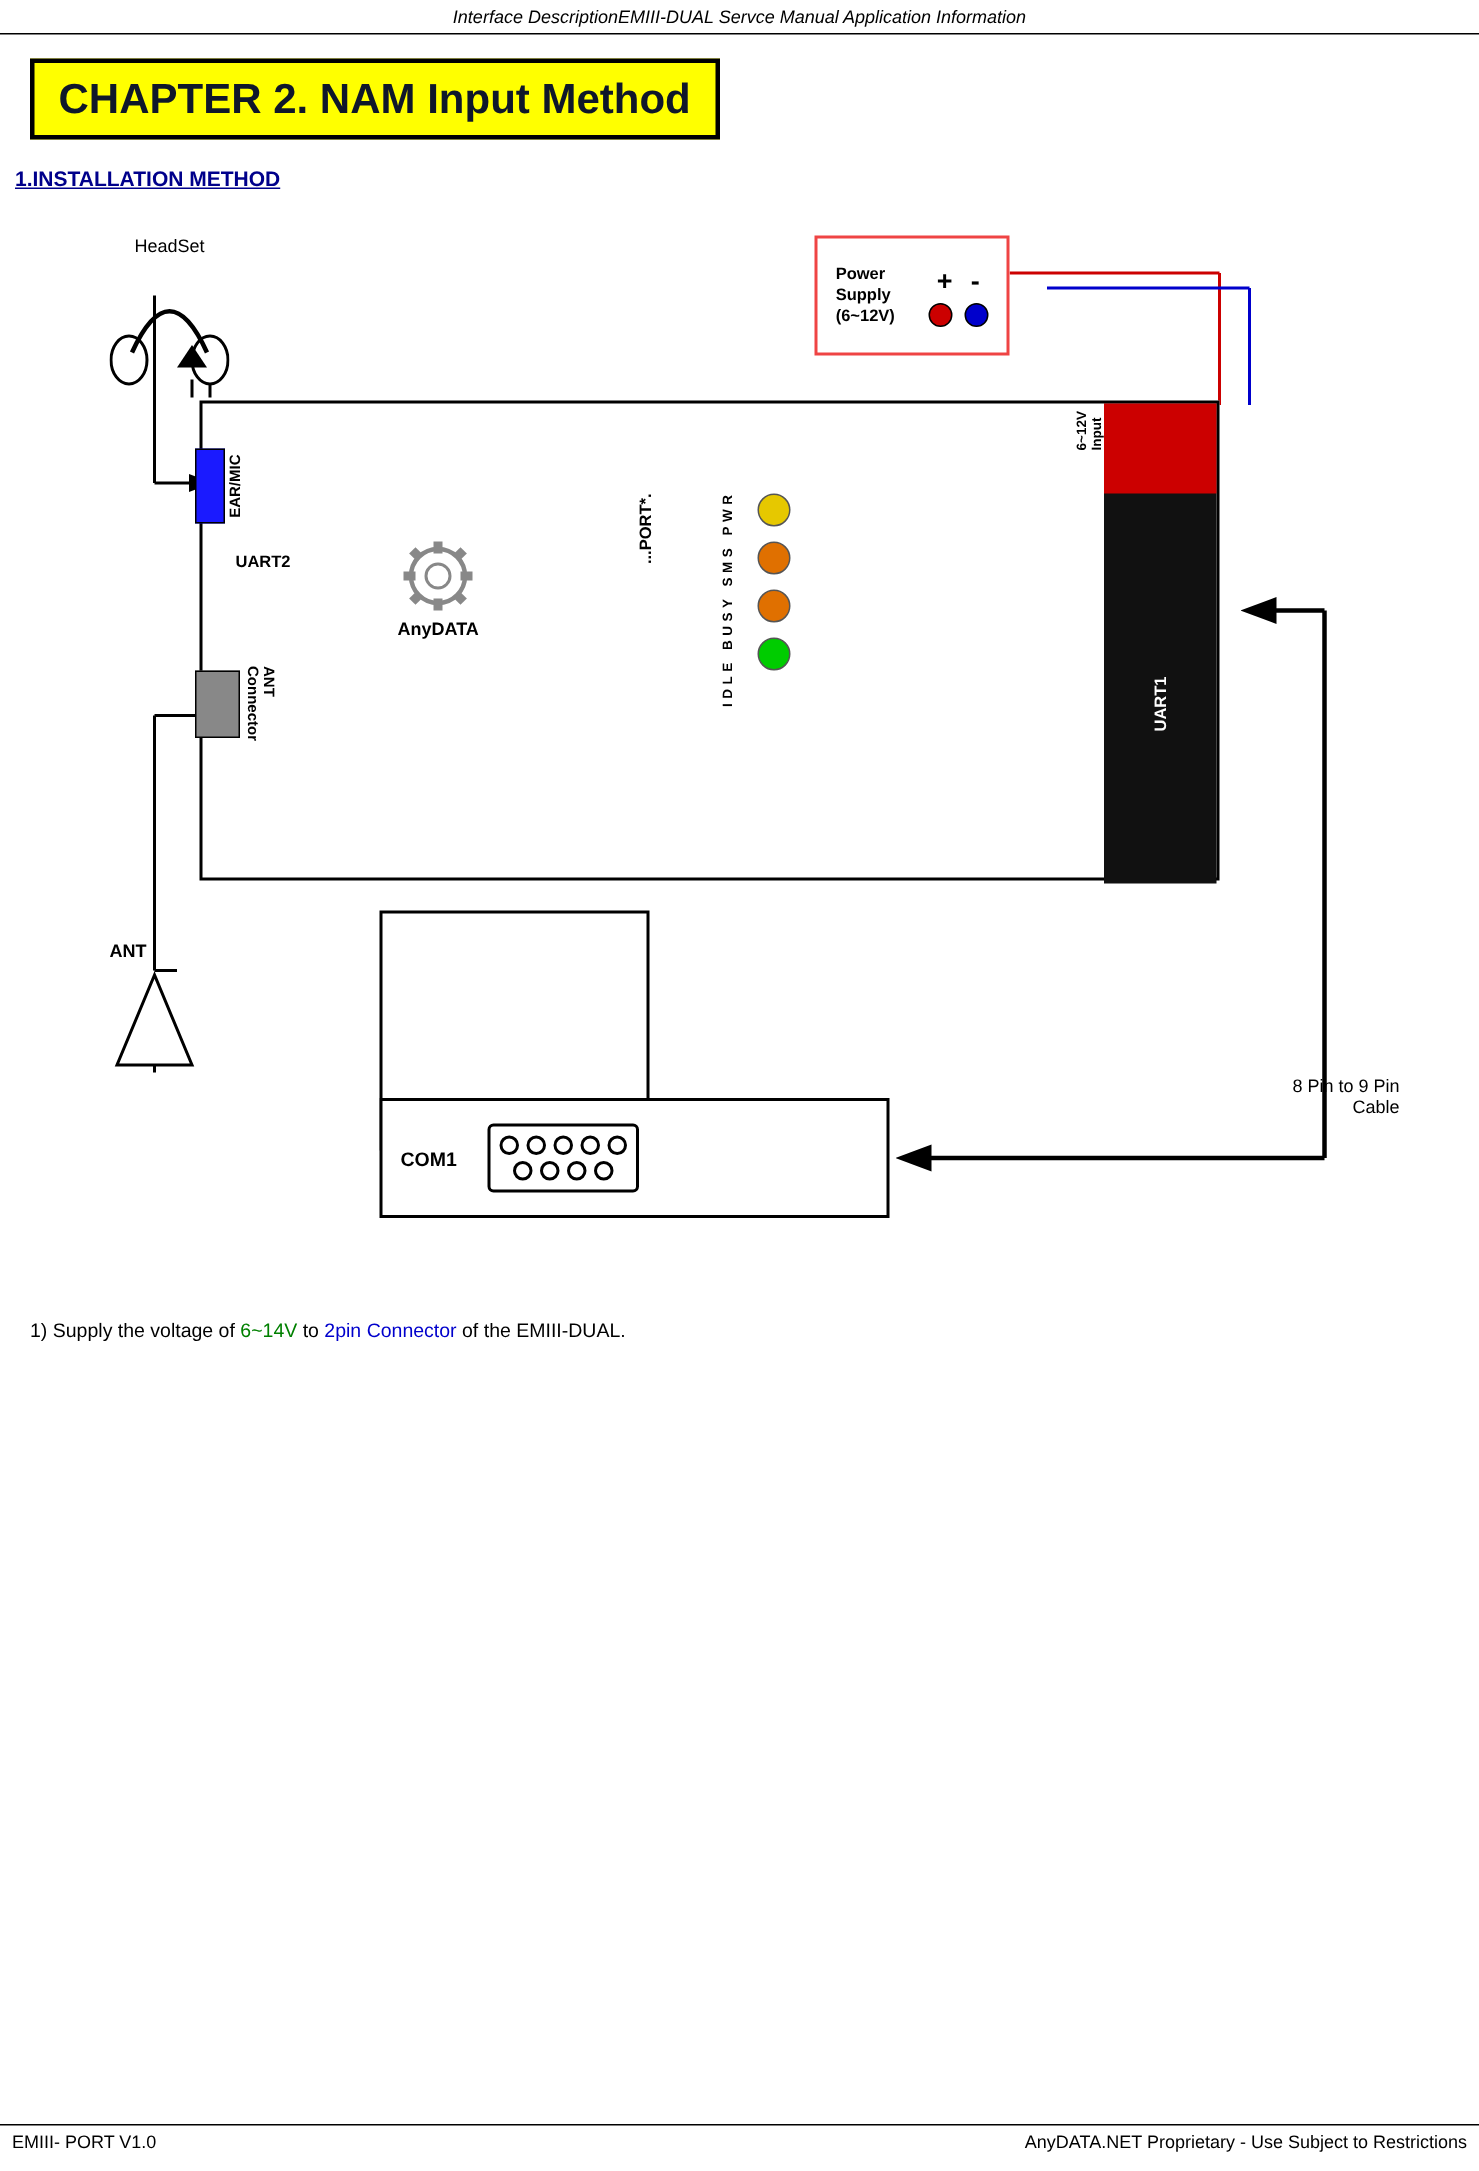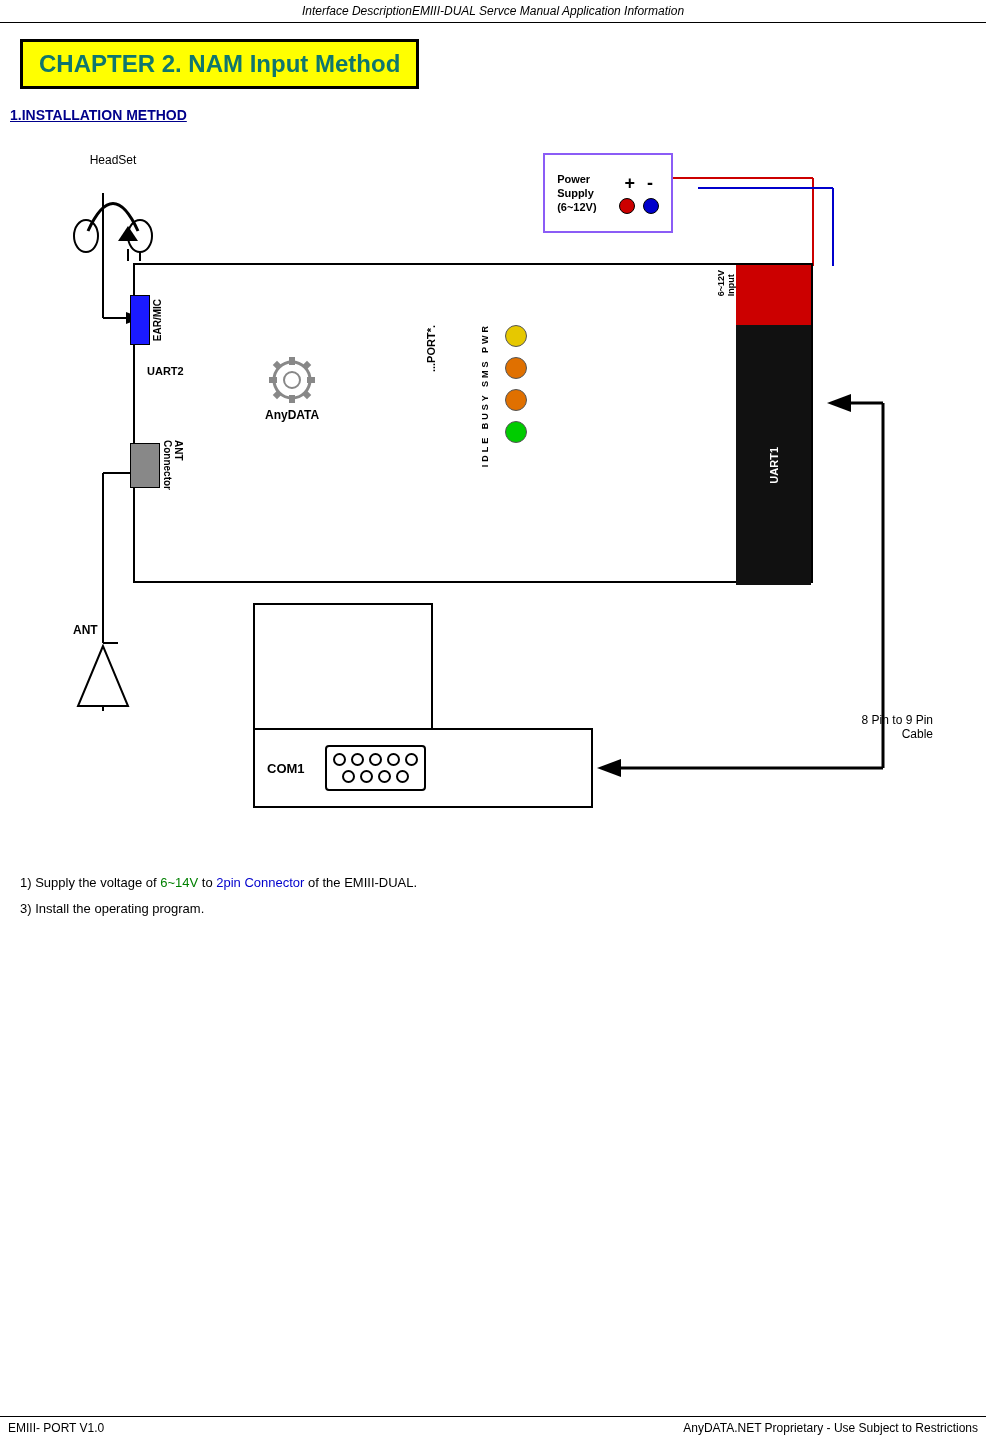--- a/index.html
+++ b/index.html
@@ -26,23 +26,23 @@
 
     
     .chapter-title-box {
       margin: 8px 10px;
       background: #ffff00;
       border: 3px solid #000;
       padding: 8px 16px;
       display: inline-block;
     }
     .chapter-title-box h1 {
-      font-size: 24px;
-      font-weight: bold;
-      color: #0f766e;
+      font-size: 28px;
+      font-weight: bold;
+      color: #0f172a;
     }
 
     
     .section-heading {
       margin: 10px 10px 6px 10px;
       font-size: 14px;
       font-weight: bold;
       color: #00008b;
       text-decoration: underline;
     }
@@ -66,21 +66,21 @@
       background: #fff;
     }
 
     
     .power-supply-box {
       position: absolute;
       left: 530px;
       top: 20px;
       width: 130px;
       height: 80px;
-      border: 2px solid #8b5cf6;
+      border: 2px solid #ef4444;
       background: #fff;
       display: flex;
       align-items: center;
       justify-content: space-around;
       padding: 1px;
     }
     .power-supply-label {
       font-size: 11px;
       font-weight: bold;
       line-height: 1.3;
@@ -308,21 +308,21 @@
     </div>
   </div>
 
   <div class="board-box">
 
     <div style="position:absolute; left:-5px; top:30px; display:flex; align-items:center; gap:2px;">
       <div style="width:20px;height:50px;background:#1a1aff;border:1px solid #000;"></div>
       <div style="font-size:10px;font-weight:bold;writing-mode:vertical-rl;transform:rotate(180deg);">EAR/MIC</div>
     </div>
 
-    <div style="position:absolute; left:12px; top:100px; font-size:11px;font-weight:bold;">UART2</div>
+    <div style="position:absolute; left:22px; top:100px; font-size:11px;font-weight:bold;">UART2</div>
 
     <div style="position:absolute; left:-5px; top:175px; display:flex; align-items:center;">
       <div style="width:30px;height:45px;background:#888;border:1px solid #000;"></div>
       <div style="font-size:10px;font-weight:bold;writing-mode:vertical-rl;transform:rotate(0deg);margin-left:2px;">ANT<br>Connector</div>
     </div>
 
     <div style="position:absolute; left:130px; top:90px; text-align:center;">
       <svg width="50" height="50">
         <circle cx="25" cy="25" r="18" fill="none" stroke="#888" stroke-width="3"></circle>
         <circle cx="25" cy="25" r="8" fill="none" stroke="#888" stroke-width="2"></circle>
@@ -405,21 +405,18 @@
   <div class="cable-label">
     <span>8 Pin to 9 Pin<br>Cable</span>
   </div>
 
 </div>
 
 <div class="bottom-notes">
   <p>
     <span>1) Supply the voltage of </span><span class="highlight-green">6~14V</span><span> to </span><span class="highlight-blue">2pin Connector</span><span> of the EMIII-DUAL.</span>
   </p>
-  <p>
-    <span>3) Install the operating program.</span>
-  </p>
 </div>
 
 <div class="page-footer">
   <span>EMIII- PORT V1.0</span>
   <span>AnyDATA.NET Proprietary  -   Use Subject to Restrictions</span>
 </div>
 
 </body></html>

